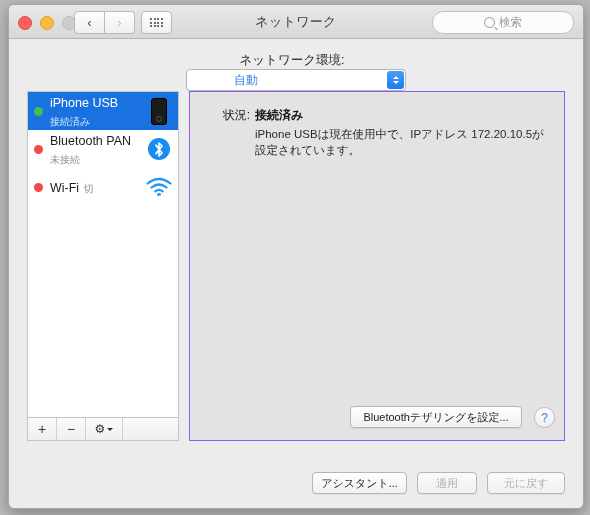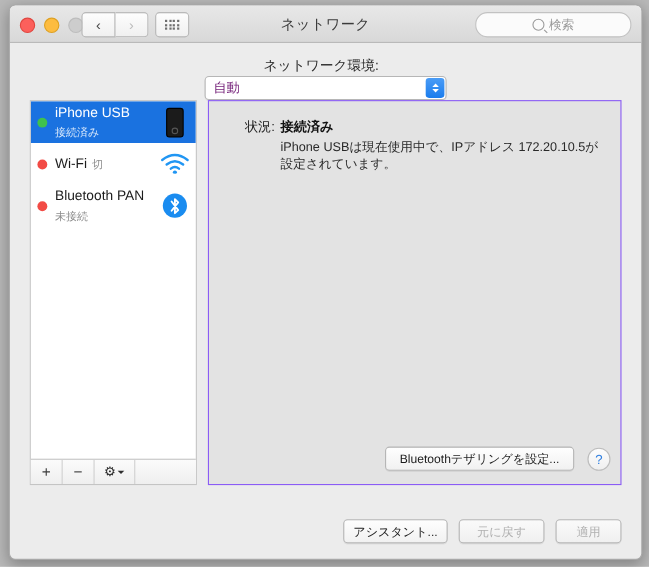--- a/index.html
+++ b/index.html
@@ -153,22 +153,23 @@
     height: 20px;
     background: #ffffff;
     border: 1px solid #b6b6b6;
     border-radius: 4px;
     display: flex;
     align-items: center;
     box-shadow: 0 1px 0 rgba(0,0,0,0.05);
   }
   .popup .val {
     font-size: 12px;
-    color: #701a75;
+    color: #3b82f6;
     padding-left: 7px;
+    margin-left: 40px;
   }
   .popup .stepper {
     position: absolute;
     right: 1px; top: 1px;
     width: 17px; height: 18px;
     background: linear-gradient(to bottom, #4a9cf6, #1a7ced);
     border-radius: 3px;
     display: flex;
     flex-direction: column;
     align-items: center;
@@ -477,54 +478,54 @@
           <span class="dot green"></span>
           <span class="rowtext">
             <span class="rowname">iPhone USB</span>
             <span class="rowstatus">接続済み</span>
           </span>
           <span class="rowicon">
             <span class="ic-iphone"></span>
           </span>
         </div>
 
+
+        <div class="netrow">
+          <span class="dot red"></span>
+          <span class="rowtext">
+            <span class="rowname">Bluetooth PAN</span>
+            <span class="rowstatus">未接続</span>
+          </span>
+          <span class="rowicon">
+            <span class="ic-bt">
+              <svg width="12" height="17" viewBox="0 0 12 17">
+                <path d="M3 4.2 L9 12 L6 14.8 L6 2 L9 5 L3 12.6" stroke="#ffffff" stroke-width="1.7" fill="none" stroke-linejoin="round" stroke-linecap="round"></path>
+              </svg>
+            </span>
+          </span>
+        </div>
 
         <div class="netrow">
           <span class="dot red"></span>
           <span class="rowtext">
             <span class="rowname">Wi-Fi</span>
             <span class="rowstatus">切</span>
           </span>
           <span class="rowicon ic-wifi">
             <svg width="28" height="20" viewBox="0 0 28 20">
               <g fill="none" stroke="#2196f3" stroke-linecap="round">
                 <path d="M2.5 6.5 q11.5 -9 23 0" stroke-width="2.2"></path>
                 <path d="M6.5 10.5 q7.5 -6 15 0" stroke-width="2.2"></path>
                 <path d="M10.3 14.3 q3.7 -3 7.4 0" stroke-width="2.2"></path>
                 <path d="M13.2 17.6 q0.8 -0.9 1.6 0" stroke-width="2.4"></path>
               </g>
             </svg>
           </span>
         </div>
 
-        <div class="netrow">
-          <span class="dot red"></span>
-          <span class="rowtext">
-            <span class="rowname">Bluetooth PAN</span>
-            <span class="rowstatus">未接続</span>
-          </span>
-          <span class="rowicon">
-            <span class="ic-bt">
-              <svg width="12" height="17" viewBox="0 0 12 17">
-                <path d="M3 4.2 L9 12 L6 14.8 L6 2 L9 5 L3 12.6" stroke="#ffffff" stroke-width="1.7" fill="none" stroke-linejoin="round" stroke-linecap="round"></path>
-              </svg>
-            </span>
-          </span>
-        </div>
-
       </div>
 
       <div class="listbar">
         <div class="listbtn">+</div>
         <div class="listbtn">−</div>
         <div class="listbtn gear">
           <span class="gearicon">⚙</span>
           <span class="gearch"></span>
         </div>
         <div class="filler"></div>
@@ -542,17 +543,17 @@
 
 
       <div class="btn tetherbtn">Bluetoothテザリングを設定...</div>
       <div class="helpbtn">?</div>
     </div>
 
   </div>
 
   <div class="footer">
     <div class="btn btn-assistant">アシスタント...</div>
+    <div class="btn btn-apply disabled">適用</div>
     <div class="btn btn-revert disabled">元に戻す</div>
-    <div class="btn btn-apply disabled">適用</div>
   </div>
 
 </div>
 
 </body></html>

